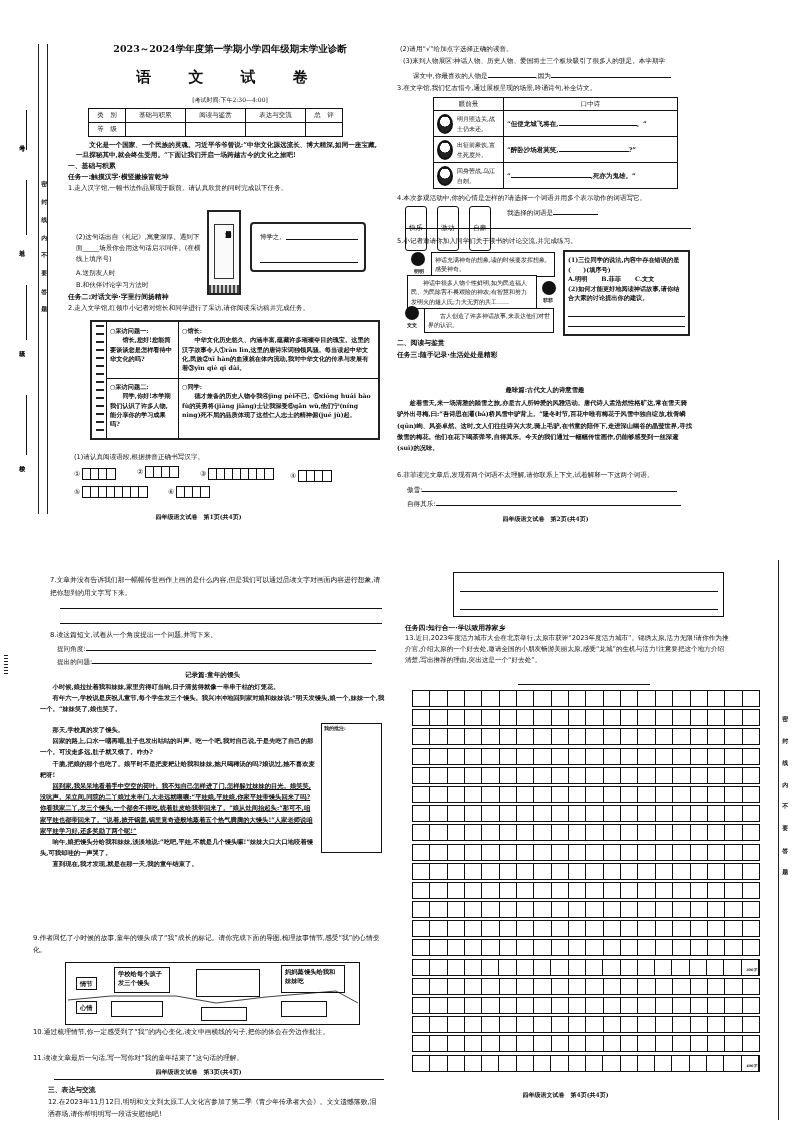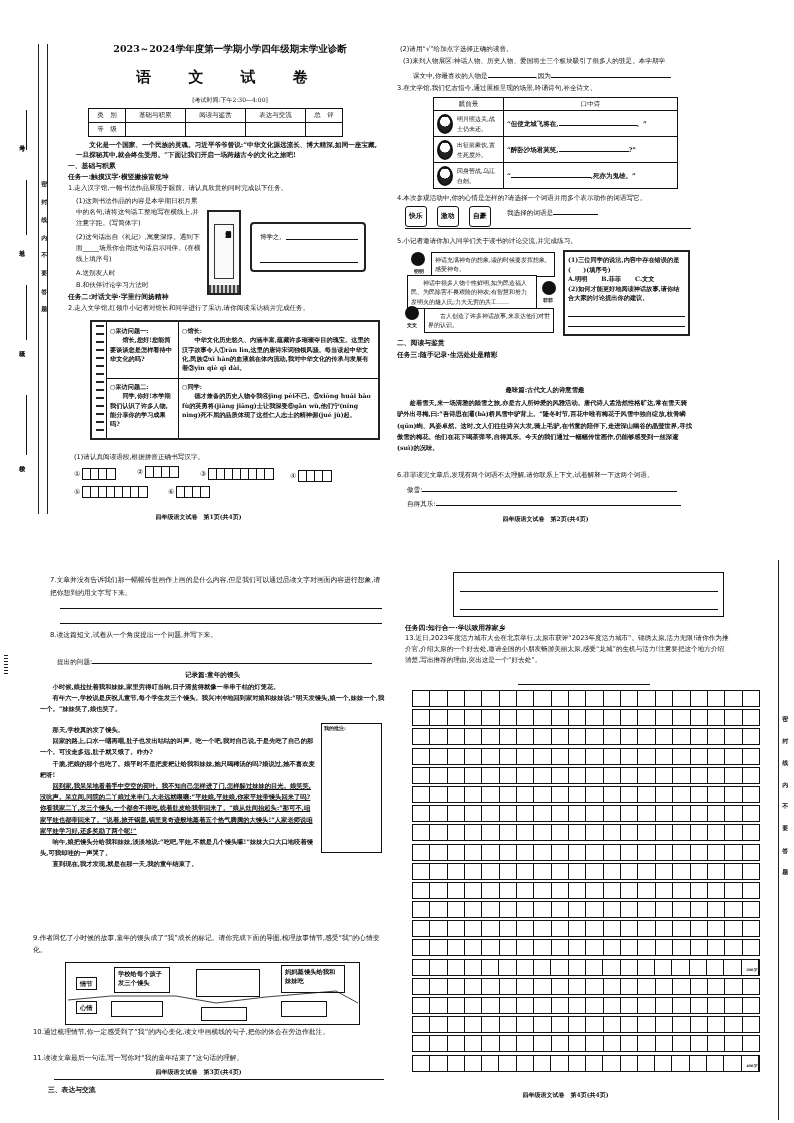--- a/index.html
+++ b/index.html
@@ -40,21 +40,21 @@
   .boxes { position: absolute; display: flex; align-items: center; font-size: 7px; }
   .boxes .g { display: inline-flex; border: 1px solid #111; margin-left: 2px; }
   .boxes .g span { width: 8px; height: 10px; border-right: 1px solid #111; }
   .boxes .g span:last-child { border-right: none; }
   .footer { position: absolute; width: 100%; text-align: center; font-size: 6px; font-weight: bold; }
   
   table.poem { position: absolute; left: 433px; top: 97px; width: 245px; border-collapse: collapse; font-size: 6.5px; }
   table.poem td { border: 1px solid #111; padding: 1px 3px; height: 26px; }
   table.poem tr.h td { height: 12px; text-align: center; }
   .face { display: inline-block; width: 16px; height: 20px; border-radius: 50%; border: 2px solid #111; vertical-align: middle; margin-right: 4px; background: radial-gradient(circle at 50% 35%, #fff 40%, #222 42%); }
-  .wordbtn { position: absolute; border: 1.5px solid #111; border-radius: 3px; font-size: 6.8px; padding: 4px 3px; font-weight: bold; }
+  .wordbtn { position: absolute; border: 1.5px solid #111; border-radius: 3px; font-size: 6.8px; padding: 16px 3px; font-weight: normal; }
   .bubble { position: absolute; border: 1.5px solid #111; font-size: 6px; line-height: 1.55; padding: 2px 3px; background: #fff; }
   .kid { position: absolute; width: 14px; height: 14px; border-radius: 50%; background: #111; }
   .kidname { position: absolute; font-size: 5px; font-weight: bold; }
   .ans-box { position: absolute; left: 563px; top: 250px; width: 127px; height: 86px; border: 2px solid #222; font-size: 6.2px; padding: 3px; line-height: 1.55; }
   .note-box { position: absolute; left: 321px; top: 163px; width: 61px; height: 130px; border: 1px solid #111; font-size: 5px; font-weight: bold; padding: 1px 2px; }
   
   .mind { position: absolute; left: 65px; top: 402px; width: 295px; height: 63px; border: 1.5px solid #111; }
   .mbox { position: absolute; border: 1.5px solid #111; font-size: 6.3px; font-weight: bold; line-height: 1.5; padding: 1px 3px; }
   
   .wgrid { position: absolute; left: 413px; top: 130px; width: 348px; }
@@ -100,21 +100,20 @@
       <td></td>
       <td></td>
     </tr>
   </tbody>
     </table>
 
   <div class="para b" style="left:76px;top:140px;width:305px;font-size:6.6px;text-indent:2em;">文化是一个国家、一个民族的灵魂。习近平爷爷曾说:“中华文化源远流长、博大精深,如同一座宝藏,一旦探秘其中,就会终生受用。”下面让我们开启一场跨越古今的文化之旅吧!</div>
   <div class="para section" style="left:68px;top:161px;">一、基础与积累</div>
   <div class="para section" style="left:68px;top:172px;">任务一:触摸汉字·横竖撇捺皆乾坤</div>
   <div class="para sans" style="left:68px;top:183px;width:310px;font-size:6.6px;">1.走入汉字馆,一幅书法作品展现于眼前。请认真欣赏的同时完成以下任务。</div>
-  <div class="para sans" style="left:76px;top:196px;width:128px;font-size:6.6px;line-height:1.7;">(1)这则书法作品的内容是本学期日积月累中的名句,请将这句话工整地写在横线上,并注意字距。(写简体字)</div>
   <div class="para sans" style="left:76px;top:232px;width:128px;font-size:6.6px;line-height:1.7;">(2)这句话出自《礼记》,寓意深厚。遇到下面_____场景你会用这句话启示同伴。(在横线上填序号)</div>
   <div class="para sans" style="left:76px;top:268px;font-size:6.6px;">A.送别友人时</div>
   <div class="para sans" style="left:76px;top:280px;font-size:6.6px;">B.和伙伴讨论学习方法时</div>
 
   <div class="scroll">
     <div class="scroll-inner">博学之審問之慎思之明辨之篤行之</div>
     <div class="scroll-base"></div>
   </div>
   <div class="frame">
     <span class="abs sans" style="left:8px;top:9px;font-size:6.4px;">博学之,</span>
@@ -281,20 +280,21 @@
   <div class="para sans" style="left:10px;top:498px;font-size:6.6px;"><span>自得其乐:</span><span class="line" style="width:245px;height:8px;"></span></div>
   <div class="footer" style="top:514px;left:-50px;">四年级语文试卷　第2页(共4页)</div>
 </div>
 
 <div class="page p3">
   <div class="abs" style="left:4px;top:95px;width:4px;height:20px;background:repeating-linear-gradient(180deg,#222 0 1px,#fff 1px 3px);"></div>
   <div class="para sans" style="left:50px;top:14px;width:335px;font-size:6.8px;line-height:1.9;">7.文章并没有告诉我们那一幅幅传世画作上画的是什么内容,但是我们可以通过品读文字对画面内容进行想象,请把你想到的用文字写下来。</div>
   <div class="hr" style="left:60px;top:48px;width:322px;"></div>
   <div class="hr" style="left:60px;top:63px;width:322px;"></div>
   <div class="para sans" style="left:50px;top:70px;font-size:6.8px;">8.读这篇短文,试着从一个角度提出一个问题,并写下来。</div>
+  <div class="para sans" style="left:57px;top:83px;font-size:6.6px;"><span>提问角度:</span><span class="line" style="width:290px;height:8px;"></span></div>
   <div class="para sans" style="left:57px;top:96px;font-size:6.6px;"><span>提出的问题:</span><span class="line" style="width:280px;height:8px;"></span></div>
 
   <div class="para b" style="left:40px;top:110px;width:345px;text-align:center;font-size:6.6px;">记录篇:童年的馒头</div>
   <div class="abs b" style="left:40px;top:121px;width:345px;font-size:6.3px;line-height:1.78;">
     <p style="text-indent:2em;">小时候,娘拉扯着我和妹妹,家里穷得叮当响,日子清贫得就像一串串干枯的灯笼花。</p>
     <p style="text-indent:2em;">有年六一,学校说是庆祝儿童节,每个学生发三个馒头。我兴冲冲地回到家对娘和妹妹说:“明天发馒头,娘一个,妹妹一个,我一个。”妹妹笑了,娘也笑了。</p>
   </div>
   <div class="abs b" style="left:40px;top:164px;width:276px;font-size:6.3px;line-height:1.78;">
     <p style="text-indent:2em;">那天,学校真的发了馒头。</p>
     <p style="text-indent:2em;">回家的路上,口水一咽再咽,肚子也发出咕咕的叫声。吃一个吧,我对自己说,于是先吃了自己的那一个。可没走多远,肚子就又饿了。咋办?</p>
@@ -316,20 +316,21 @@
     <div class="mbox" style="left:135px;top:44px;width:46px;height:14px;"></div>
     <div class="mbox" style="left:215px;top:38px;width:46px;height:16px;"></div>
     <svg class="abs" style="left:0;top:0;" width="295" height="63">
       <polyline points="2,37 45,33 110,33 150,40 200,34 270,28 292,40" fill="none" stroke="#111" stroke-width="0.8"></polyline>
     </svg>
   </div>
   <div class="para sans" style="left:33px;top:467px;width:350px;font-size:6.8px;line-height:1.75;">10.通过梳理情节,你一定感受到了“我”的内心变化,读文中画横线的句子,把你的体会在旁边作批注。</div>
   <div class="para sans" style="left:33px;top:493px;width:350px;font-size:6.8px;">11.读读文章最后一句话,写一写你对“我的童年结束了”这句话的理解。</div>
   <div class="hr" style="left:54px;top:519px;width:330px;"></div>
   <div class="para section" style="left:48px;top:525px;">三、表达与交流</div>
+  <div class="para sans" style="left:48px;top:537px;width:335px;font-size:6.8px;line-height:1.7;">12.在2023年11月12日,明明和文文到太原工人文化宫参加了第二季《青少年传承者大会》。文文遗憾落败,泪洒赛场,请你帮明明写一段话安慰他吧!</div>
 
 </div>
 <div class="footer" style="position:absolute;top:1128px;left:0;width:397px;"></div>
 <div class="abs" style="left:0;top:1067px;width:397px;text-align:center;font-size:6px;font-weight:bold;">四年级语文试卷　第3页(共4页)</div>
 
 <div class="page p4">
   <div class="topbox" style="left:56px;">
     <div class="hr" style="left:6px;top:18px;width:258px;"></div>
     <div class="hr" style="left:6px;top:36px;width:258px;"></div>
   </div>

